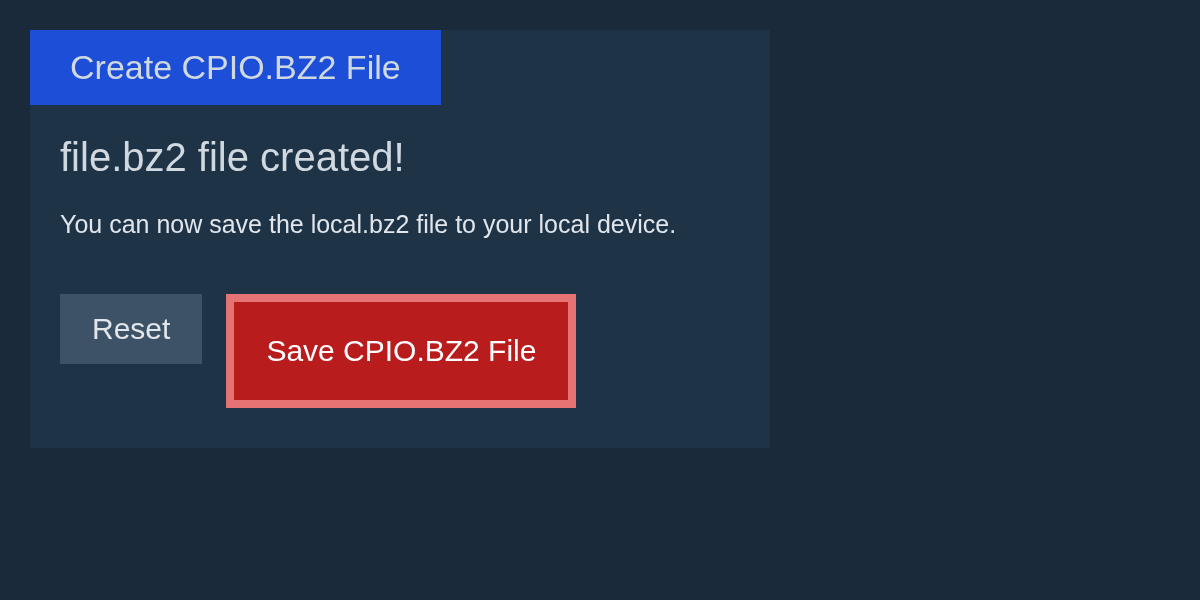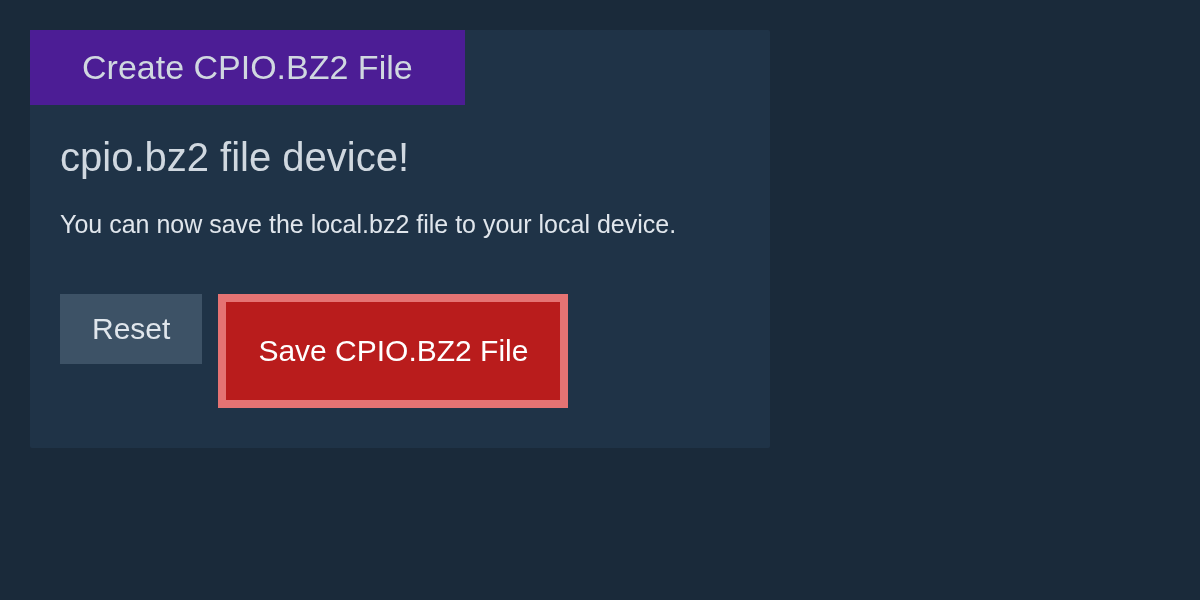--- a/index.html
+++ b/index.html
@@ -15,22 +15,22 @@
       padding: 30px;
       color: #d0d8e0;
     }
     .panel {
       background-color: #1f3347;
       width: 740px;
       border-radius: 2px;
     }
     .tab-header {
       display: inline-block;
-      background-color: #4c1d95;
-      padding: 18px 52px;
+      background-color: #1d4ed8;
+      padding: 18px 40px;
       font-size: 34px;
       font-weight: 300;
       color: #d0d8e0;
     }
     .content {
       padding: 30px 30px 40px 30px;
     }
     .status-heading {
       font-size: 40px;
       font-weight: 300;
@@ -38,21 +38,21 @@
       margin-bottom: 30px;
     }
     .description {
       font-size: 25px;
       font-weight: 400;
       color: #e0e6ec;
       margin-bottom: 55px;
     }
     .button-row {
       display: flex;
-      gap: 16px;
+      gap: 24px;
       align-items: flex-start;
     }
     .reset-button {
       background-color: #3d5266;
       color: #e0e6ec;
       border: none;
       padding: 18px 32px;
       font-size: 30px;
       font-weight: 300;
       cursor: pointer;
@@ -71,20 +71,20 @@
     }
   </style>
 </head>
 <body>
 
 <div class="panel">
   <div class="tab-header">
     <span>Create CPIO.BZ2 File</span>
   </div>
   <div class="content">
-    <h1 class="status-heading">cpio.bz2 file device!</h1>
+    <h1 class="status-heading">file.bz2 file created!</h1>
     <p class="description">You can now save the local.bz2 file to your local device.</p>
     <div class="button-row">
       <button class="reset-button">Reset</button>
       <button class="save-button">Save CPIO.BZ2 File</button>
     </div>
   </div>
 </div>
 
 </body></html>

